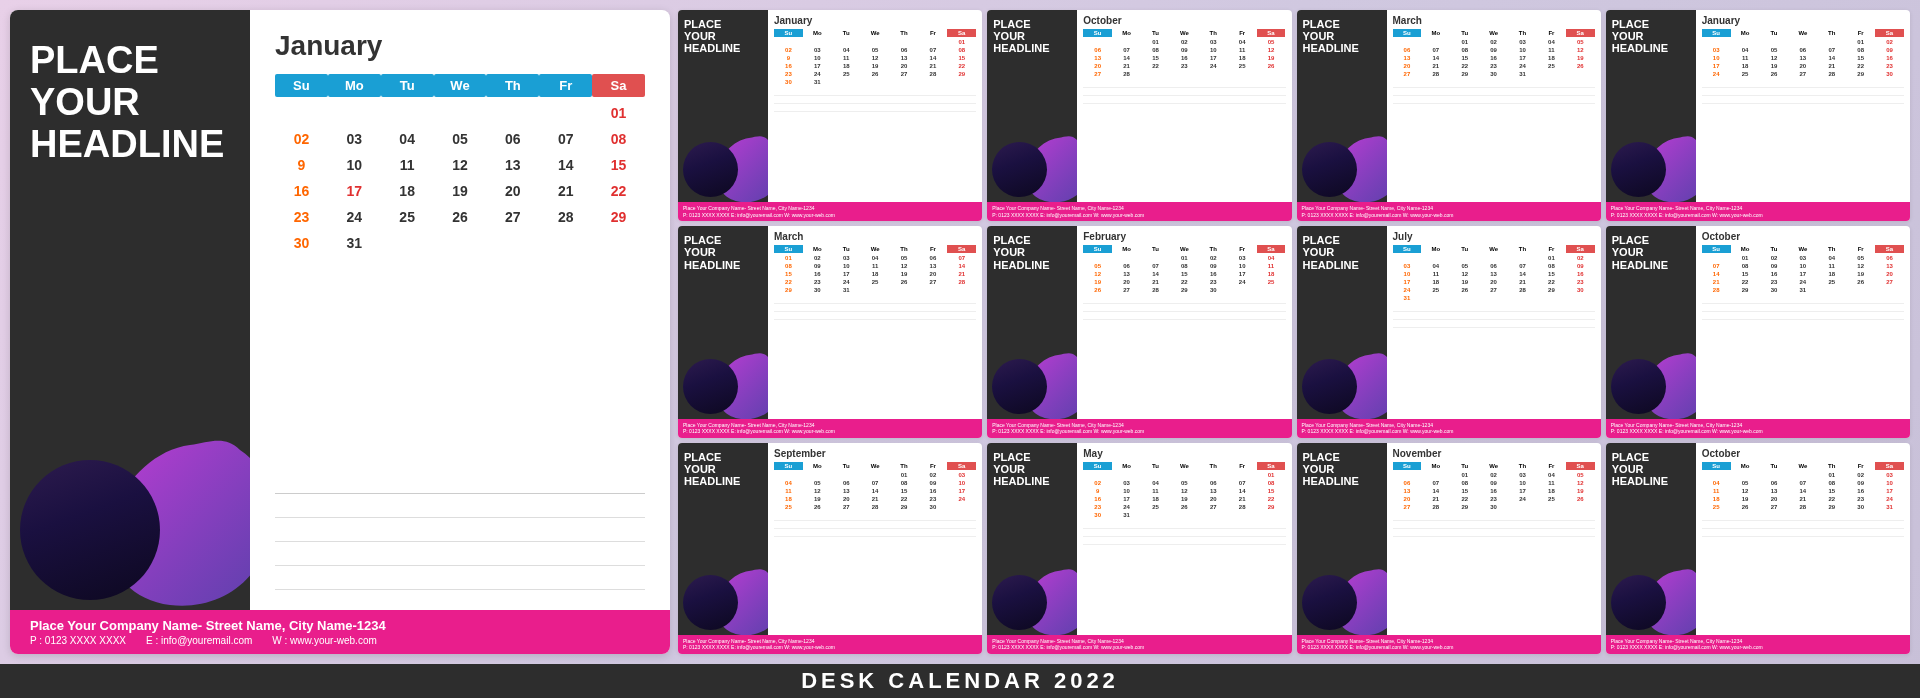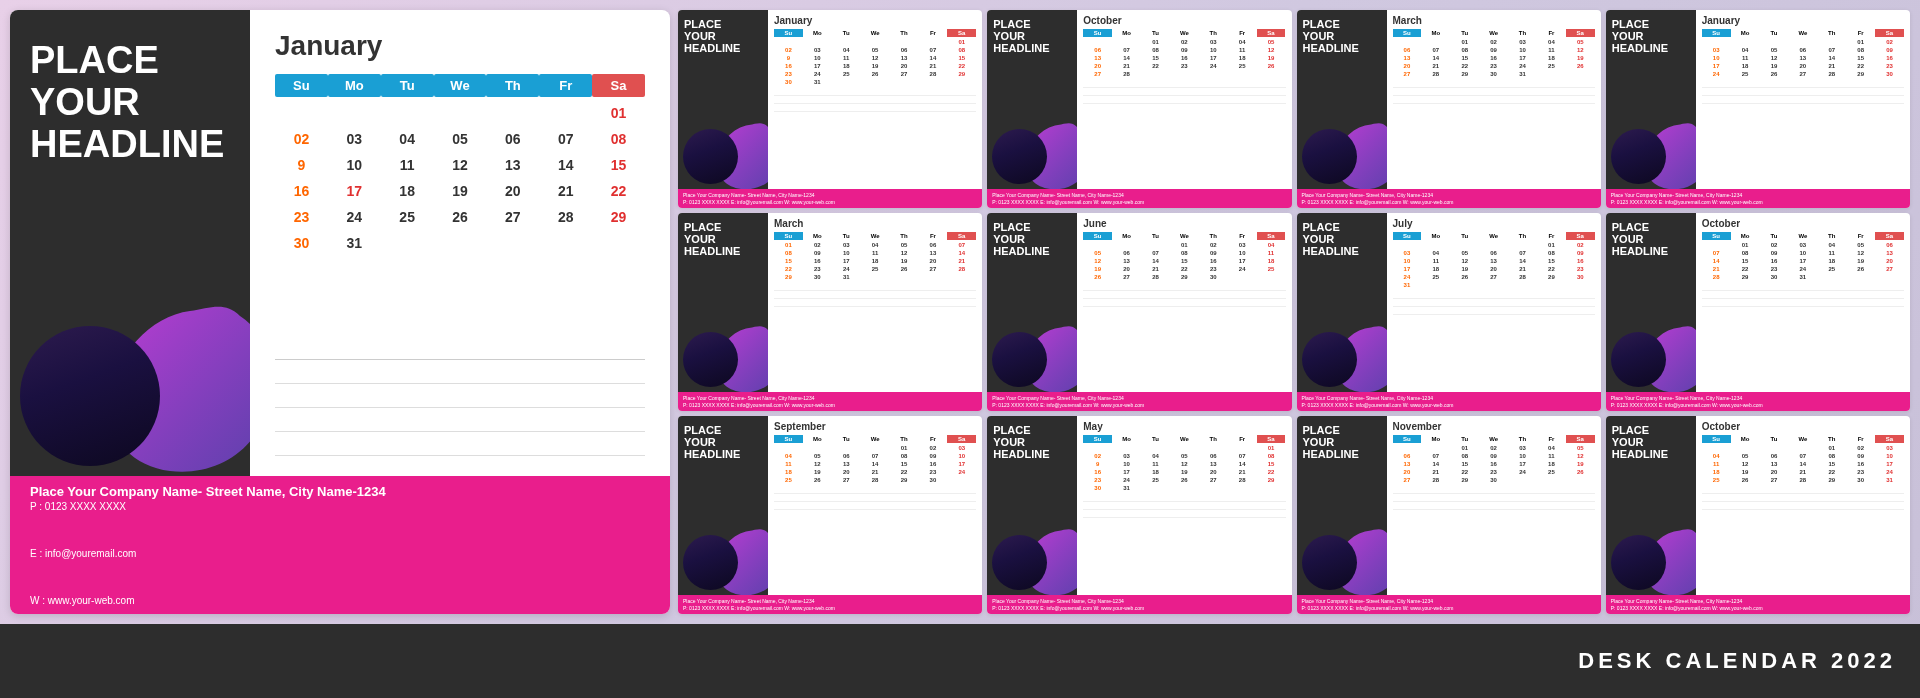--- a/index.html
+++ b/index.html
@@ -143,23 +143,22 @@
       color: white;
       font-size: 11px;
     }
     .footer-company {
       font-weight: bold;
       font-size: 13px;
       margin-bottom: 2px;
     }
     .footer-contact {
       display: flex;
-      gap: 36px;
+      gap: 20px;
       font-size: 10px;
-      flex-direction: column;
     }
 
     
     .right-grid {
       flex: 1;
       display: grid;
       grid-template-columns: repeat(4, 1fr);
       grid-template-rows: repeat(3, 1fr);
       gap: 5px;
     }
@@ -263,22 +262,22 @@
       padding: 3px 5px;
       color: white;
       font-size: 5px;
       line-height: 1.3;
     }
 
     
     .bottom-title {
       background: #2d2d2d;
       color: white;
-      text-align: right;
-      padding: 24px;
+      text-align: center;
+      padding: 4px;
       font-size: 22px;
       font-weight: 900;
       letter-spacing: 4px;
       text-transform: uppercase;
     }
   </style>
 </head>
 <body>
 
 <div class="main-content">
@@ -872,21 +871,21 @@
             <linearGradient id="mb5" x1="0%" y1="0%" x2="100%" y2="100%">
               <stop offset="0%" style="stop-color:#e040fb;stop-opacity:0.8"></stop>
               <stop offset="100%" style="stop-color:#7c4dff;stop-opacity:0.6"></stop>
             </linearGradient>
           </defs>
           <path d="M55,8 C68,16 72,32 66,48 C60,64 44,72 28,70 C12,68 2,56 4,40 C6,24 20,8 36,6 C44,5 49,2 55,8Z" fill="url(#mb5)"></path>
         </svg>
         <div class="mini-photo"></div>
       </div>
       <div class="mini-right">
-        <div class="mini-month-title">June</div>
+        <div class="mini-month-title">February</div>
         <div class="mini-cal-header">
           <div class="mini-cal-hcell su">Su</div>
               <div class="mini-cal-hcell ">Mo</div>
               <div class="mini-cal-hcell ">Tu</div>
               <div class="mini-cal-hcell ">We</div>
               <div class="mini-cal-hcell ">Th</div>
               <div class="mini-cal-hcell ">Fr</div>
               <div class="mini-cal-hcell sa">Sa</div>
         </div>
 

